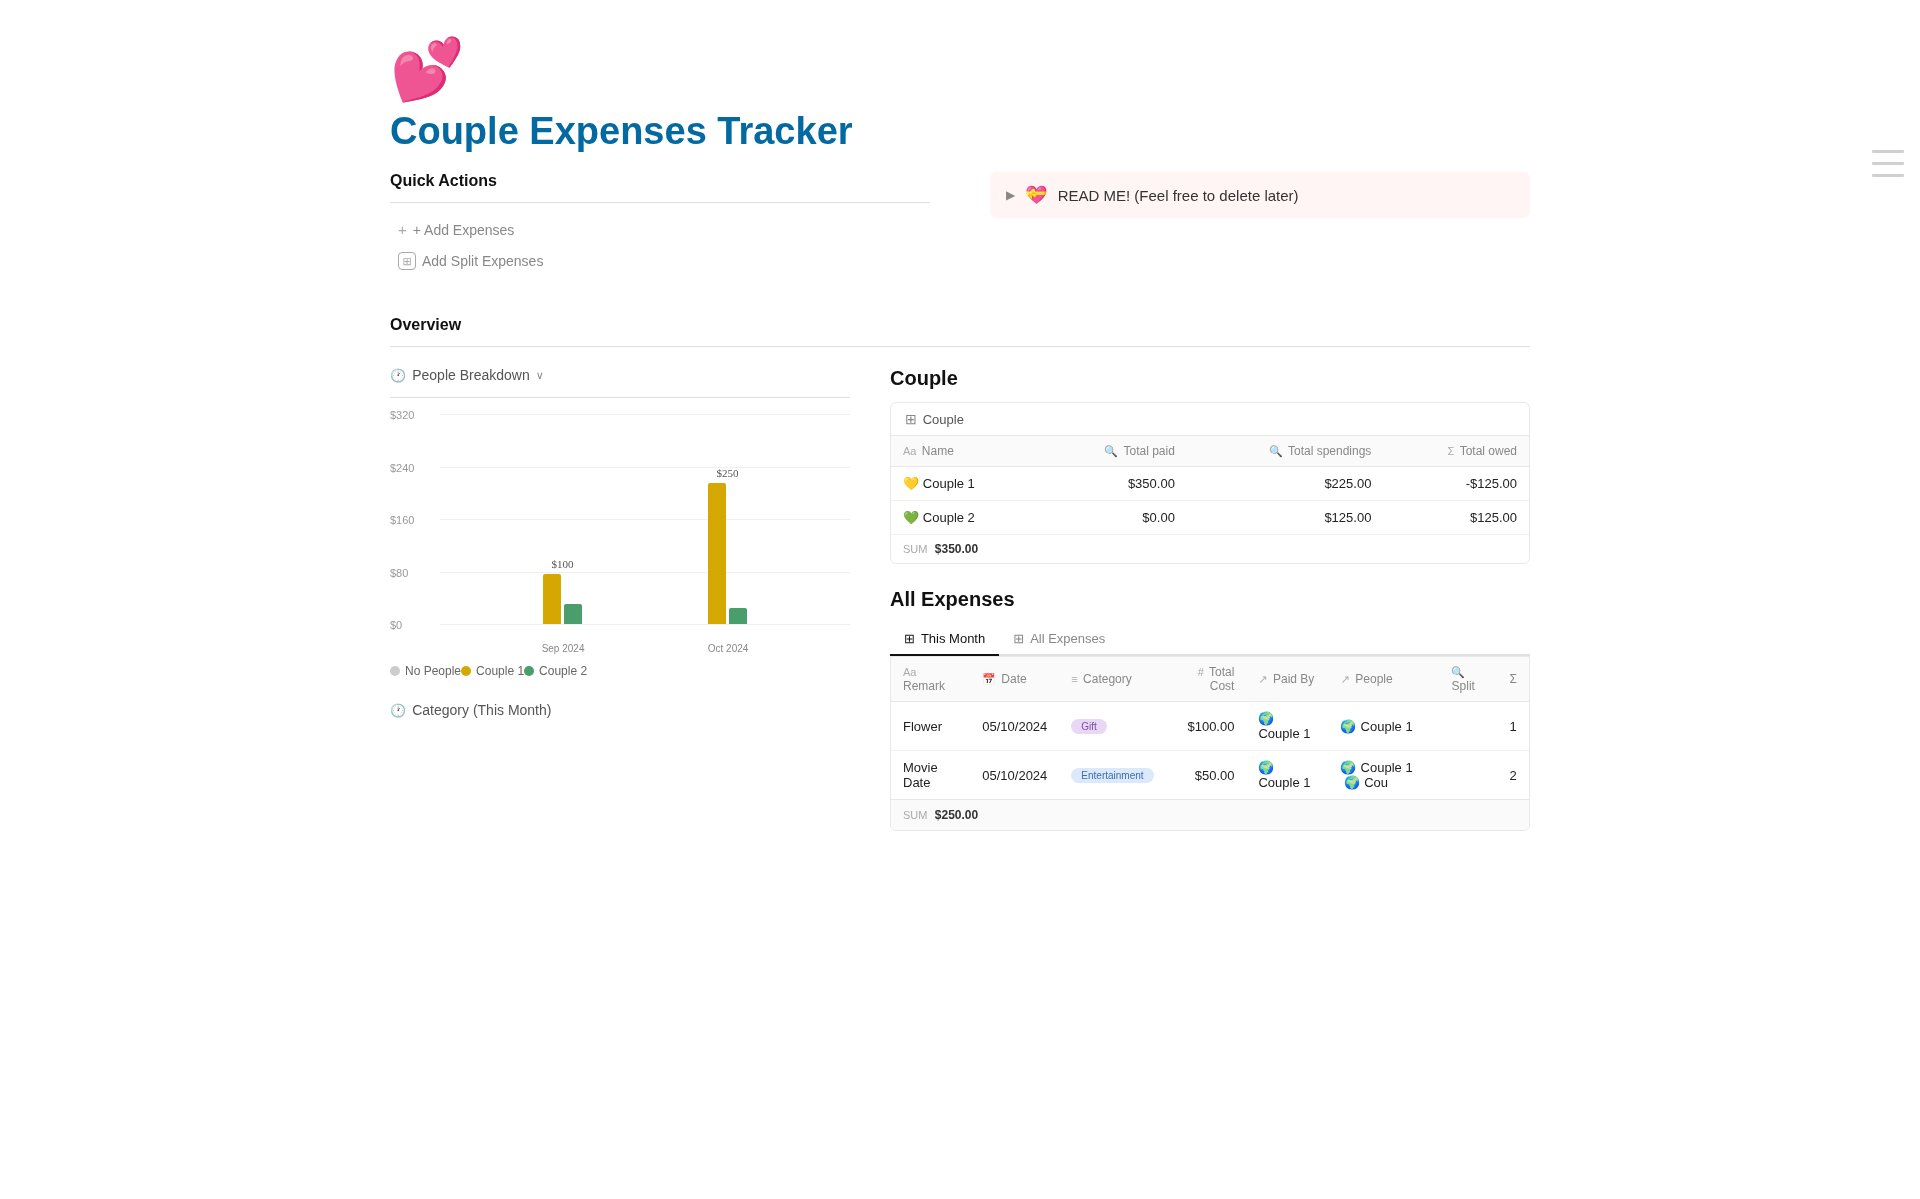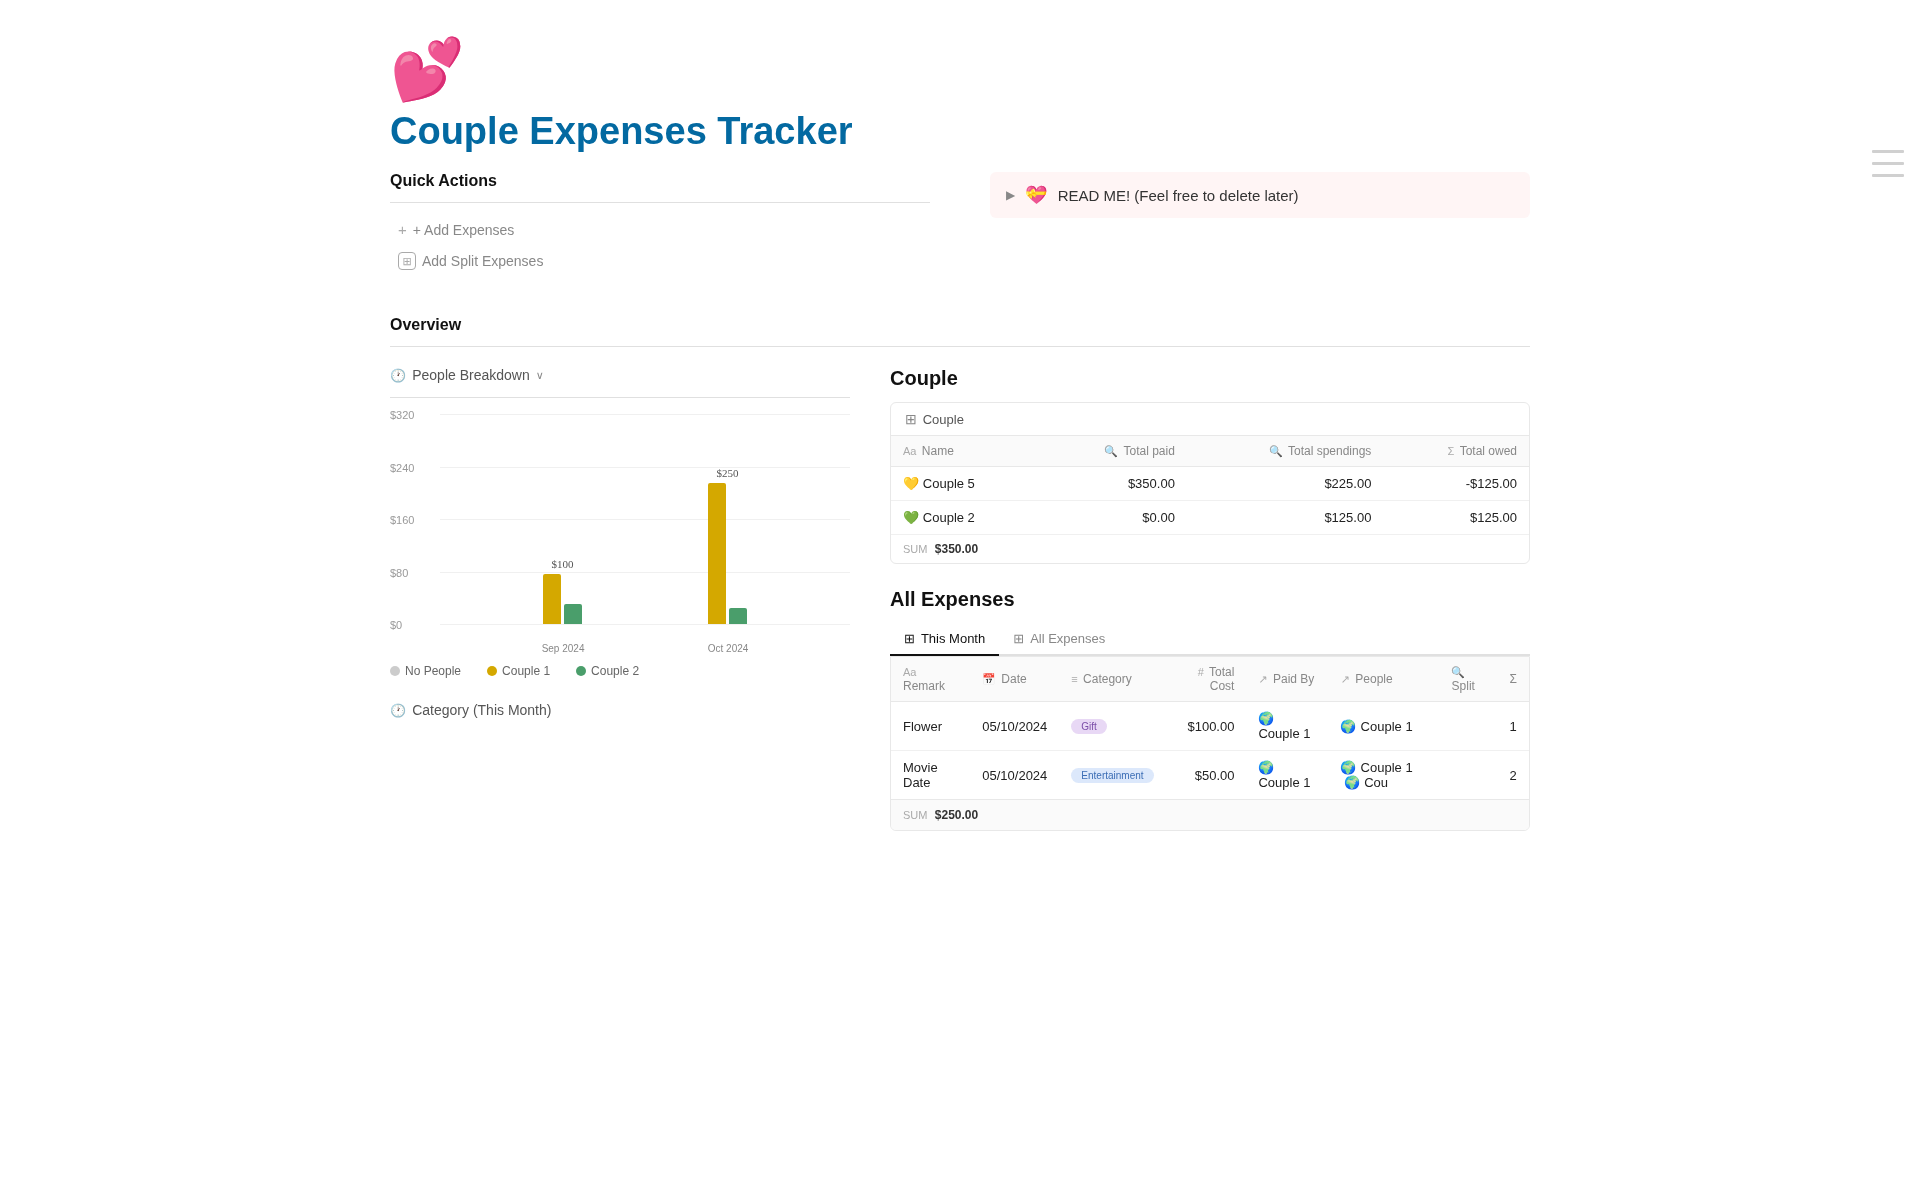--- a/index.html
+++ b/index.html
@@ -189,21 +189,21 @@
       padding: 0 40px;
     }
     .x-label {
       font-size: 10px;
       color: #888;
       text-align: center;
     }
     
     .chart-legend {
       display: flex;
-      gap: 26px;
+      gap: 0;
       margin-top: 10px;
       flex-wrap: wrap;
     }
     .legend-item {
       display: flex;
       align-items: center;
       gap: 5px;
       font-size: 12px;
       color: #666;
     }
@@ -486,21 +486,21 @@
                   <th class="text-right">
                     <span class="col-icon">🔍</span> Total spendings
                   </th>
                   <th class="text-right">
                     <span class="col-icon">Σ</span> Total owed
                   </th>
                 </tr>
               </thead>
               <tbody>
                 <tr>
-                  <td>💛 Couple 5</td>
+                  <td>💛 Couple 1</td>
                   <td class="text-right">$350.00</td>
                   <td class="text-right">$225.00</td>
                   <td class="text-right">-$125.00</td>
                 </tr>
                 <tr>
                   <td>💚 Couple 2</td>
                   <td class="text-right">$0.00</td>
                   <td class="text-right">$125.00</td>
                   <td class="text-right">$125.00</td>
                 </tr>

